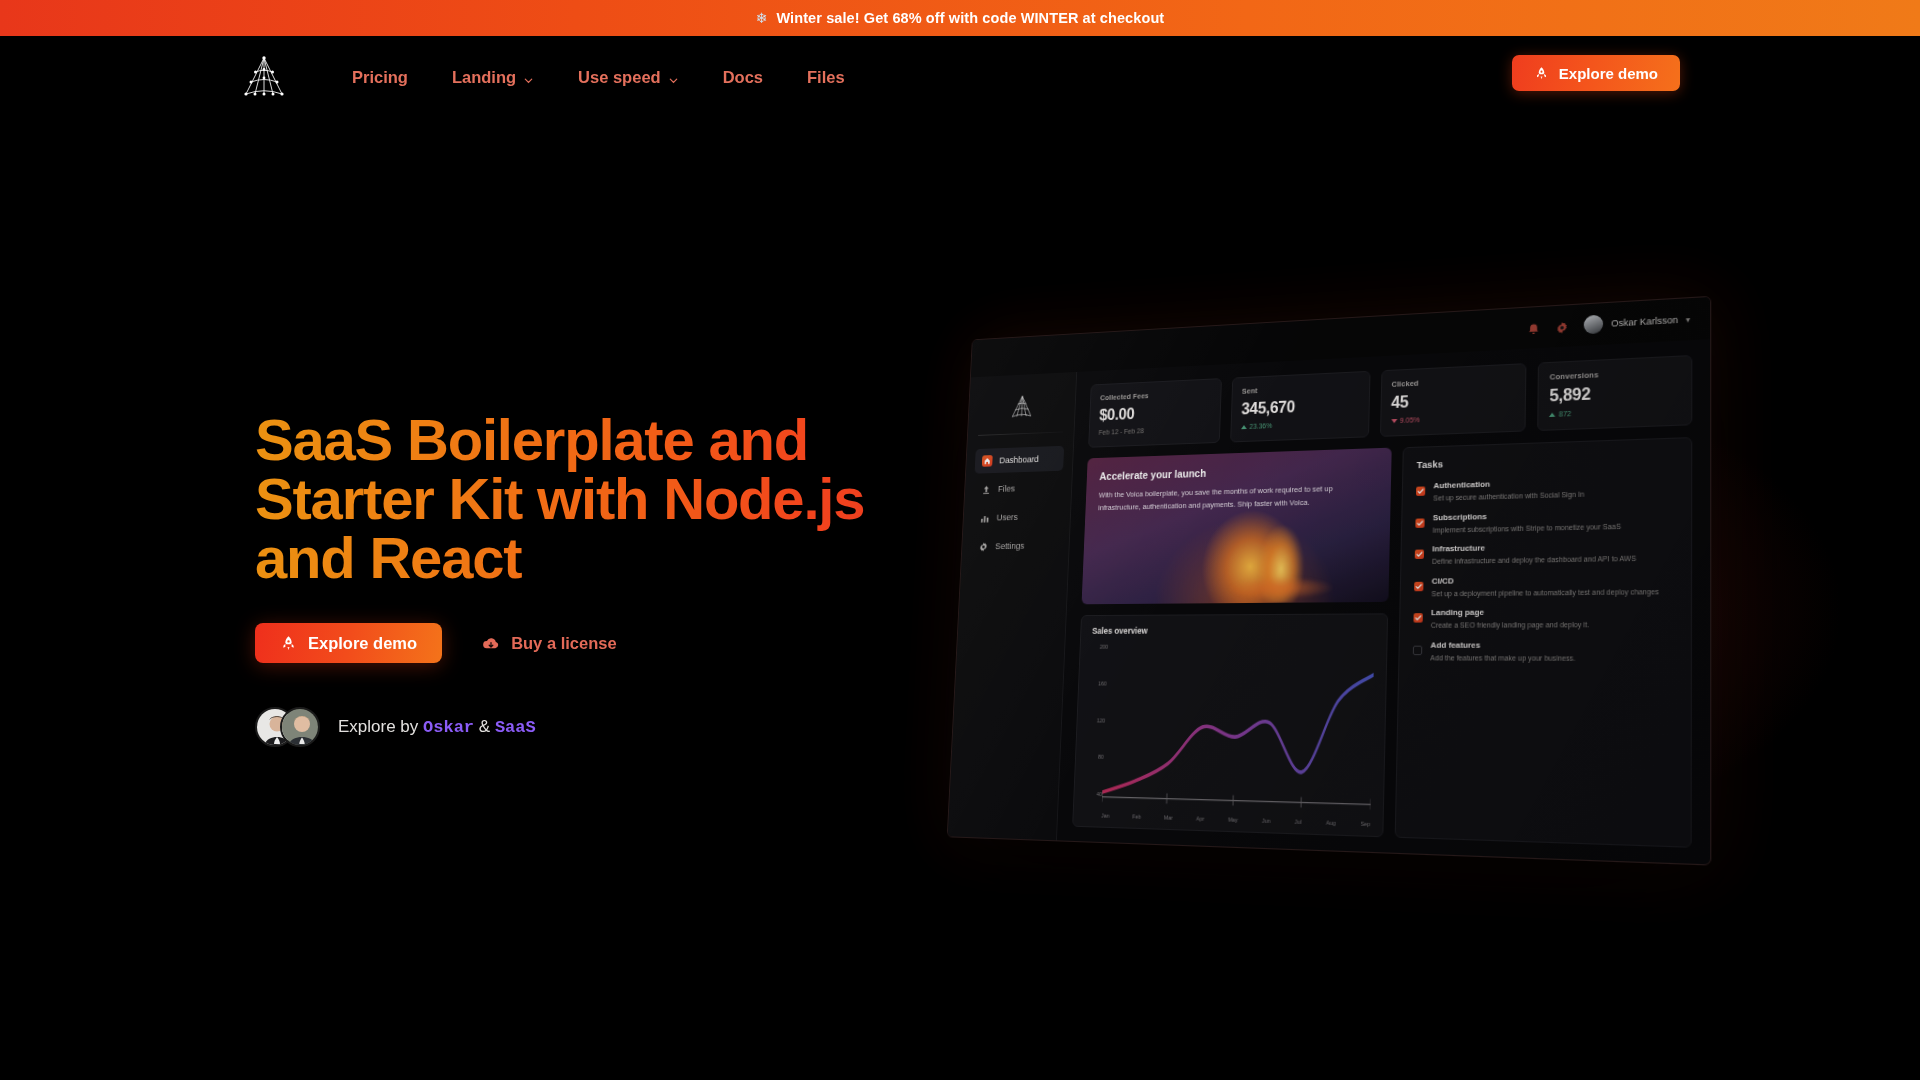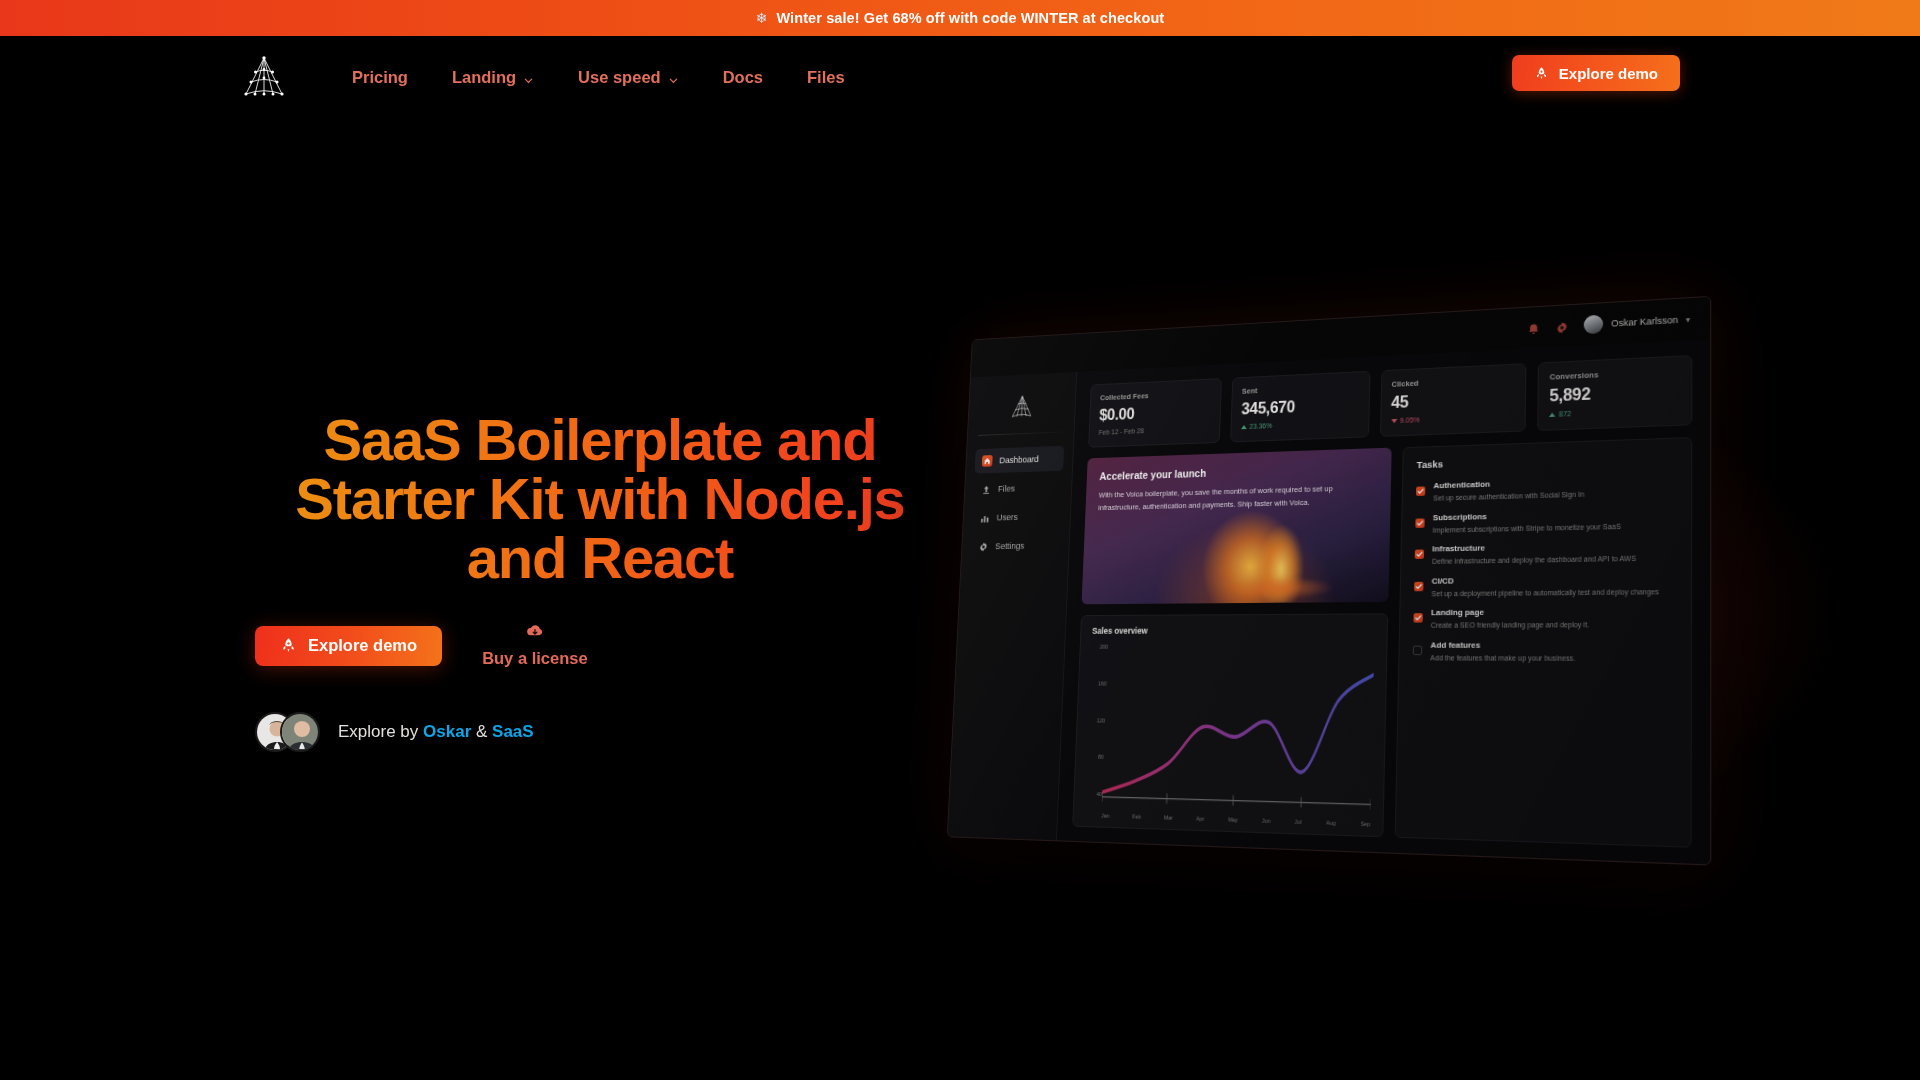--- a/index.html
+++ b/index.html
@@ -50,54 +50,54 @@
     background:radial-gradient(ellipse 52% 46% at 50% 50%, rgba(158,30,16,.40) 0%, rgba(110,20,12,.20) 42%, rgba(0,0,0,0) 72%);
     pointer-events:none; z-index:2;
   }
   .glow-b{
     position:absolute; left:1000px; top:330px; width:880px; height:560px;
     background:radial-gradient(ellipse 48% 48% at 50% 50%, rgba(225,70,30,.16) 0%, rgba(0,0,0,0) 70%);
     pointer-events:none; z-index:2;
   }
 
   
-  .hero-left{ position:absolute; left:255px; top:410px; width:690px; z-index:10;text-align:center; }
+  .hero-left{ position:absolute; left:255px; top:410px; width:690px; z-index:10; }
   .hero-title{
     font-size:58px; line-height:1.02; font-weight:700; letter-spacing:-1.2px;
     background:linear-gradient(95deg,#eb9211 0%,#ef7e13 25%,#f26016 55%,#f2441d 80%,#f03a20 100%);
     -webkit-background-clip:text; background-clip:text; color:transparent;
     margin-bottom:36px;
   }
   .hero-sub{
     color:#d7d4d2; font-size:17.5px; line-height:1.62; width:640px; margin-bottom:38px;
   }
   .hero-actions{ display:flex; align-items:center; gap:40px; margin-bottom:44px; }
   .btn-primary{
     display:flex; align-items:center; gap:11px;
     height:40px; padding:0 25px; border-radius:8px;
     background:linear-gradient(100deg,#ef2f1c 0%,#f24c1b 50%,#f4731a 100%);
     color:#fff; font-size:16.5px; font-weight:700; cursor:pointer;
     box-shadow:0 3px 20px rgba(240,60,20,.30);
   }
   .btn-primary .rocket{ width:17px; height:17px; display:block; }
   .btn-link{
     display:flex; align-items:center; gap:11px;
-    color:#e36a58; font-size:16.5px; font-weight:700; cursor:pointer;flex-direction:column;
+    color:#e36a58; font-size:16.5px; font-weight:700; cursor:pointer;
   }
   .btn-link .cloud{ width:18px; height:15px; display:block; }
 
   .credits{ display:flex; align-items:center; gap:18px; }
   .avatars{ display:flex; align-items:center; position:relative; height:40px; }
   .avatar{
     width:40px; height:40px; border-radius:50%;
     border:2px solid #1b1b1b; overflow:hidden; position:relative;
   }
   .avatar + .avatar{ margin-left:-15px; }
   .credits-txt{ color:#e2e0de; font-size:17px; }
-  .credits-txt b{ color:#0ea5e9; font-weight:700; }
+  .credits-txt b{ color:#8b5cf6; font-weight:700;font-family:Liberation Mono, monospace; }
 
   
   .mockup-stage{
     position:absolute; left:930px; top:320px; width:760px; height:560px;
     z-index:12; perspective:1700px;
   }
   .mockup{
     position:absolute; left:0; top:0; width:760px; height:520px;
     transform:rotateX(7deg) rotateY(-17deg) rotateZ(1.6deg) scale(1.03);
     transform-origin:50% 50%;

